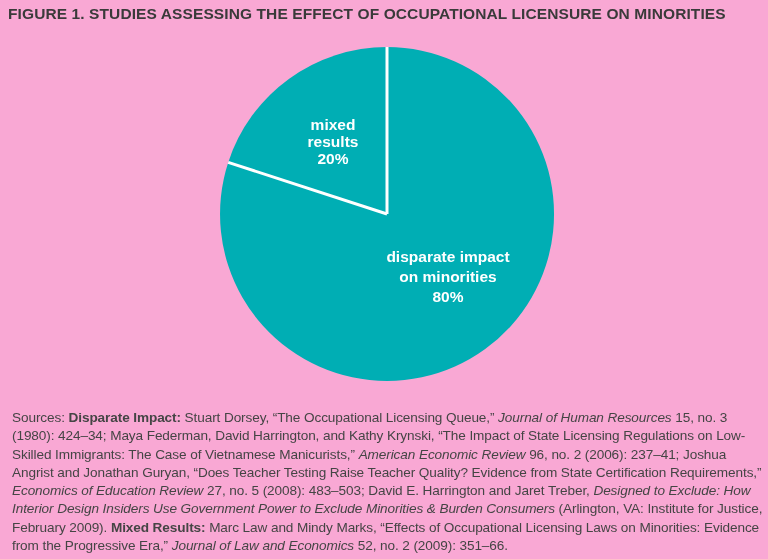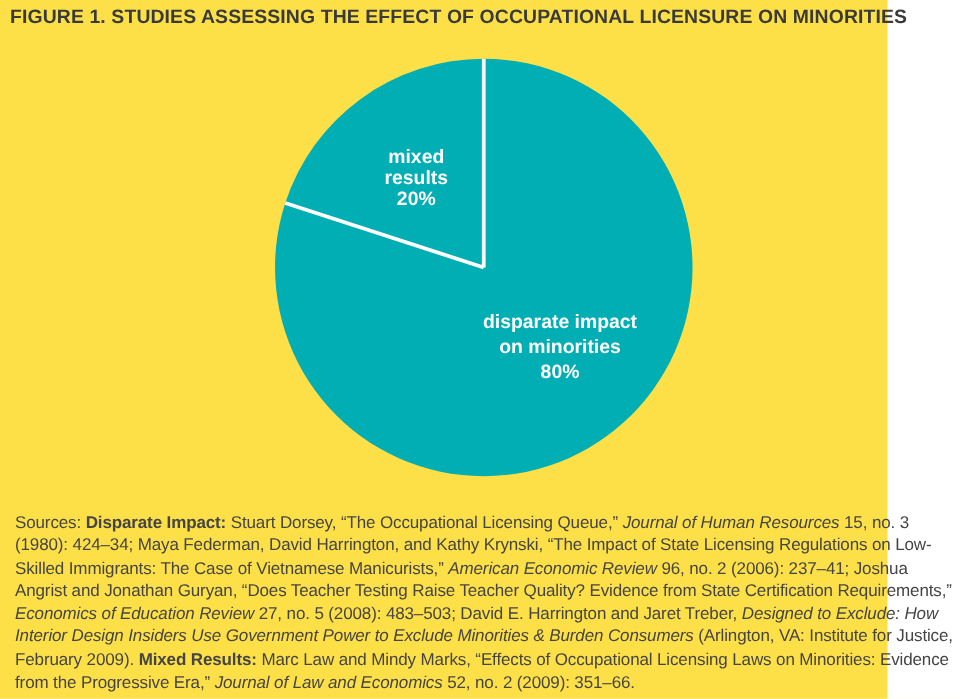--- a/index.html
+++ b/index.html
@@ -8,23 +8,23 @@
     background: #ffffff;
   }
   body {
     width: 768px;
     height: 559px;
     overflow: hidden;
     font-family: "Liberation Sans", sans-serif;
   }
   .page {
     position: relative;
-    width: 710px;
+    width: 768px;
     height: 559px;
-    background: #fde047;
+    background: #f9a8d4;
   }
   .figure-title {
     position: absolute;
     top: 5px;
     left: 8px;
     margin: 0;
     font-size: 15.5px;
     font-weight: 600;
     letter-spacing: 0.1px;
     color: #3a3a3a;

